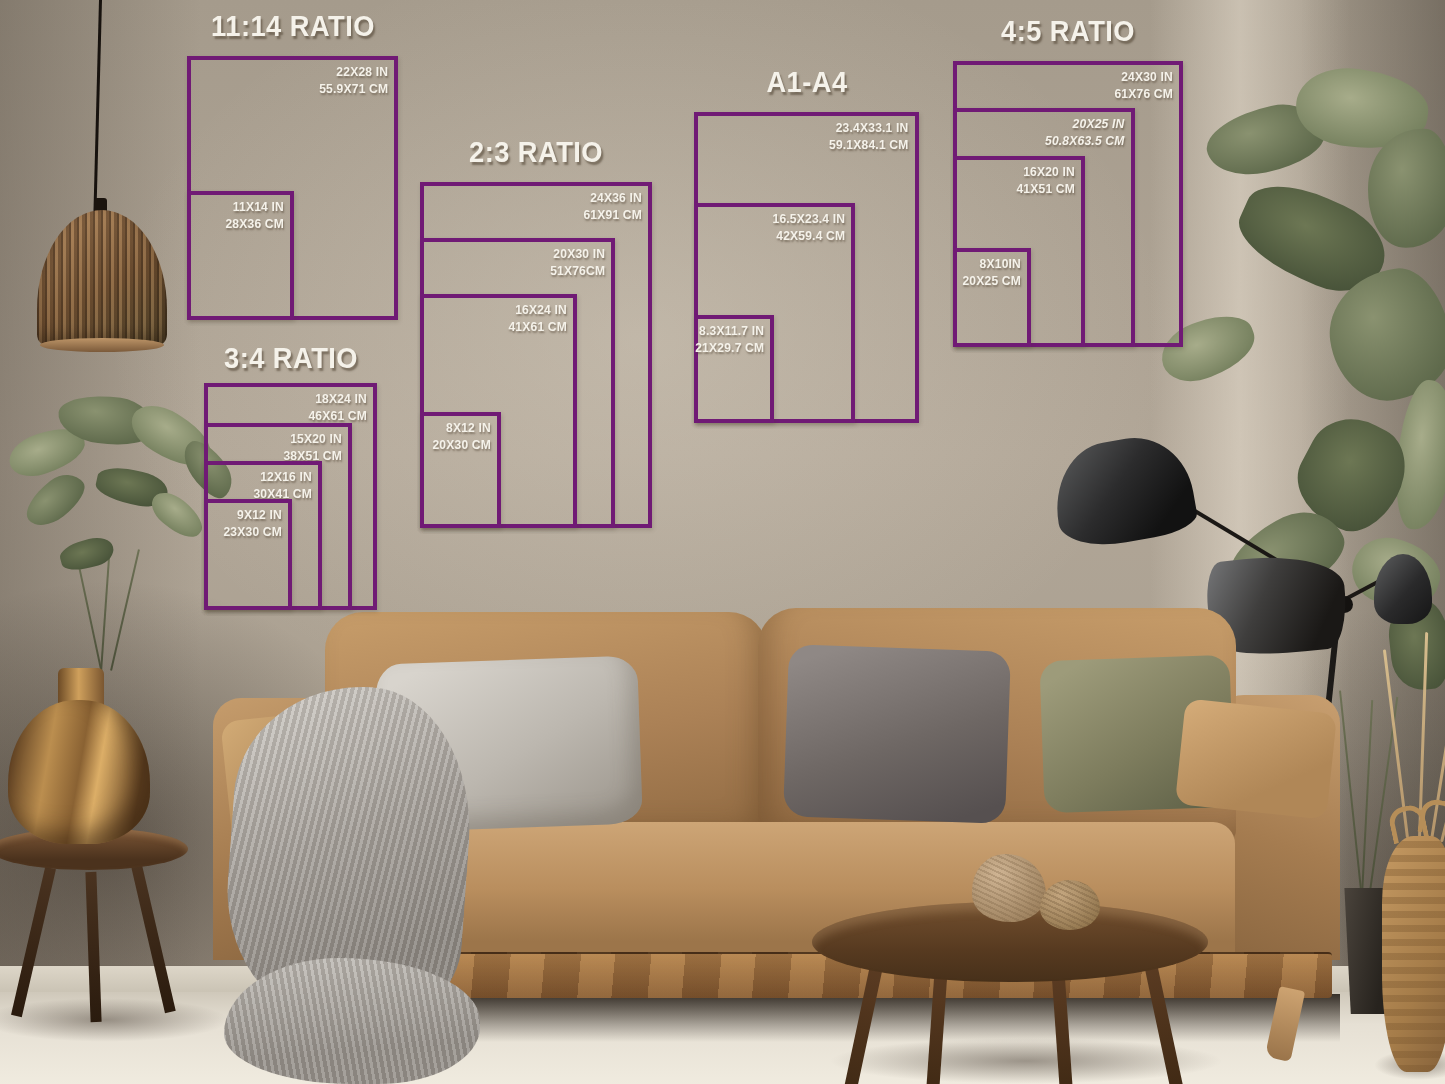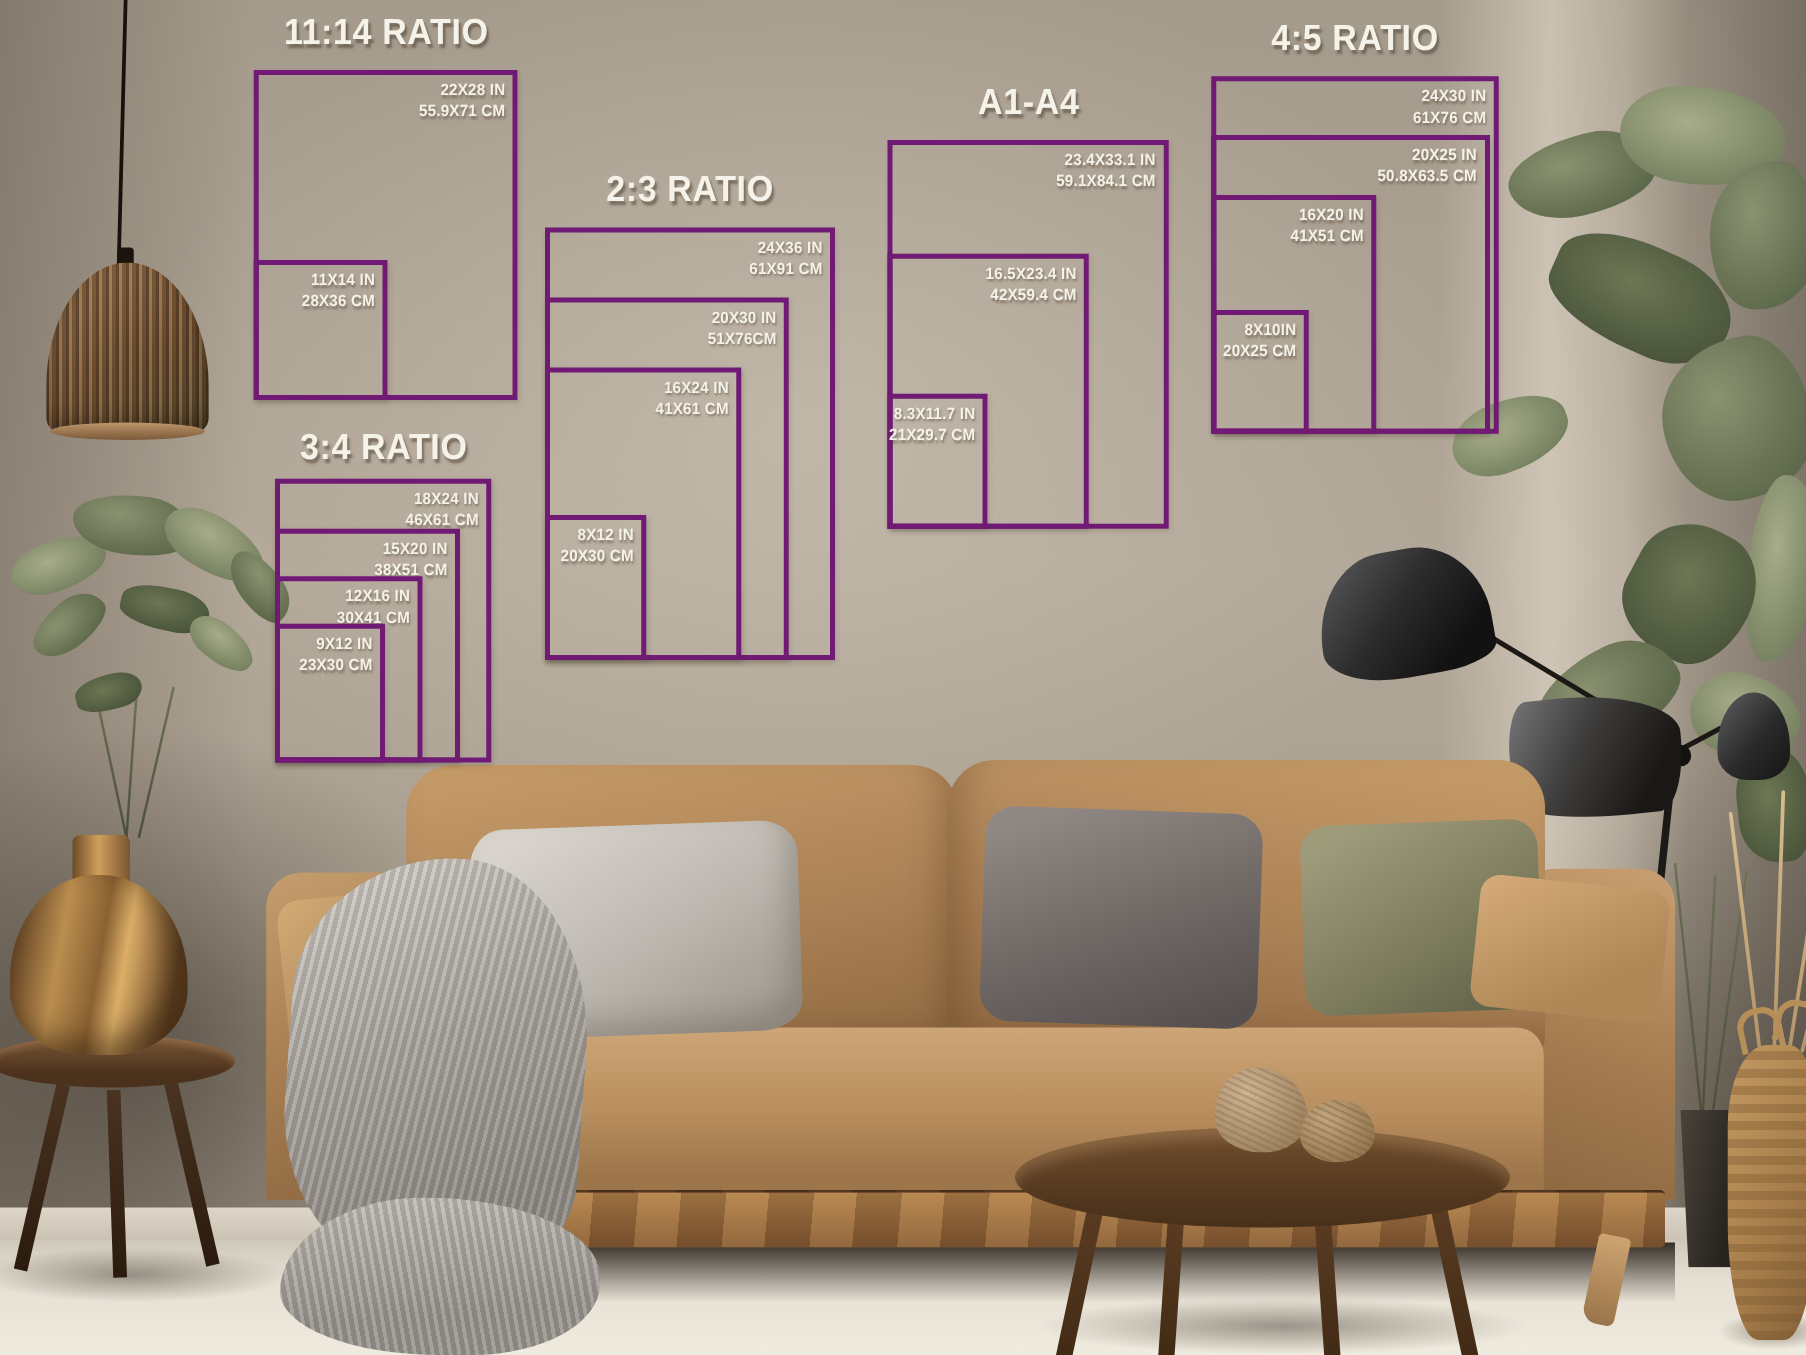--- a/index.html
+++ b/index.html
@@ -19,21 +19,21 @@
   .baseboard{position:absolute;left:0;top:966px;width:100%;height:28px;background:linear-gradient(180deg,#ddd6c8,#c9c2b3);box-shadow:0 2px 3px rgba(60,50,40,.25);}
   .floor{position:absolute;left:0;top:992px;width:100%;height:92px;background:linear-gradient(180deg,#cfc8ba 0%,#e6e0d4 35%,#f0ebdf 100%);}
   .fshadow{position:absolute;background:radial-gradient(ellipse at center, rgba(35,24,15,.40), rgba(35,24,15,0) 70%);}
   
   .leafA{position:absolute;border-radius:62% 38% 55% 45%/48% 60% 40% 52%;background:radial-gradient(ellipse at 38% 35%, #8a9270, #5f6a4c 75%);}
   .leafB{position:absolute;border-radius:45% 55% 60% 40%/55% 45% 50% 50%;background:radial-gradient(ellipse at 40% 38%, #a7ac8a, #747f5d 78%);}
   .leafC{position:absolute;border-radius:55% 45% 40% 60%/45% 55% 58% 42%;background:radial-gradient(ellipse at 42% 40%, #6d7754, #49543a 78%);}
   .stem{position:absolute;width:2px;background:linear-gradient(180deg,#6d7155,#4a4e38);}
   .grass{position:absolute;width:3px;border-radius:2px;background:linear-gradient(180deg,#d6bd8e,#b3946a);transform-origin:bottom center;}
   
-  .guide{position:absolute;z-index:40;margin-left:16px;}
+  .guide{position:absolute;z-index:40;}
   .gtitle{position:absolute;left:50%;top:-46px;transform:translateX(-50%) scaleX(.94);transform-origin:center top;color:#f5f2ea;font-size:29px;font-weight:bold;letter-spacing:.5px;white-space:nowrap;text-shadow:2px 3px 2px rgba(75,62,46,.55);}
   .rct{position:absolute;left:0;bottom:0;border:4px solid #701a75;box-sizing:border-box;box-shadow:1px 2px 4px rgba(75,62,46,.22);}
   .lbl{position:absolute;top:4px;right:6px;text-align:right;color:#f5f2ea;font-size:13px;font-weight:bold;line-height:1.28;letter-spacing:.2px;transform:scaleX(.93);transform-origin:right top;text-shadow:1px 2px 2px rgba(75,62,46,.5);white-space:nowrap;}
   .lbl span{display:block;}
 </style>
 </head>
 <body>
 
 <div class="scene">
   <div class="wall"></div>
@@ -131,21 +131,21 @@
 </div>
 
 <div class="guide" style="left:187px;top:56px;width:211px;height:264px;">
   <div class="gtitle">11:14 RATIO</div>
   <div class="rct" style="width:211px;height:264px;">
     <div class="lbl">
       <span>22X28 IN</span>
       <span>55.9X71 CM</span>
     </div>
   </div>
-  <div class="rct" style="width:107px;height:112px;">
+  <div class="rct" style="width:107px;height:129px;">
     <div class="lbl">
       <span>11X14 IN</span>
       <span>28X36 CM</span>
     </div>
   </div>
 </div>
 
 <div class="guide" style="left:420px;top:182px;width:232px;height:346px;">
   <div class="gtitle">2:3 RATIO</div>
   <div class="rct" style="width:232px;height:346px;">
@@ -225,21 +225,21 @@
 </div>
 
 <div class="guide" style="left:953px;top:61px;width:230px;height:286px;border-radius:12px;">
   <div class="gtitle">4:5 RATIO</div>
   <div class="rct" style="width:230px;height:286px;">
     <div class="lbl">
         <span>24X30 IN</span>
         <span>61X76 CM</span>
       </div>
   </div>
-  <div class="rct" style="width:223px;height:239px;">
+  <div class="rct" style="width:182px;height:239px;font-style:italic;">
     <div class="lbl">
         <span>20X25 IN</span>
         <span>50.8X63.5 CM</span>
       </div>
   </div>
   <div class="rct" style="width:132px;height:191px;">
     <div class="lbl">
         <span>16X20 IN</span>
         <span>41X51 CM</span>
       </div>

